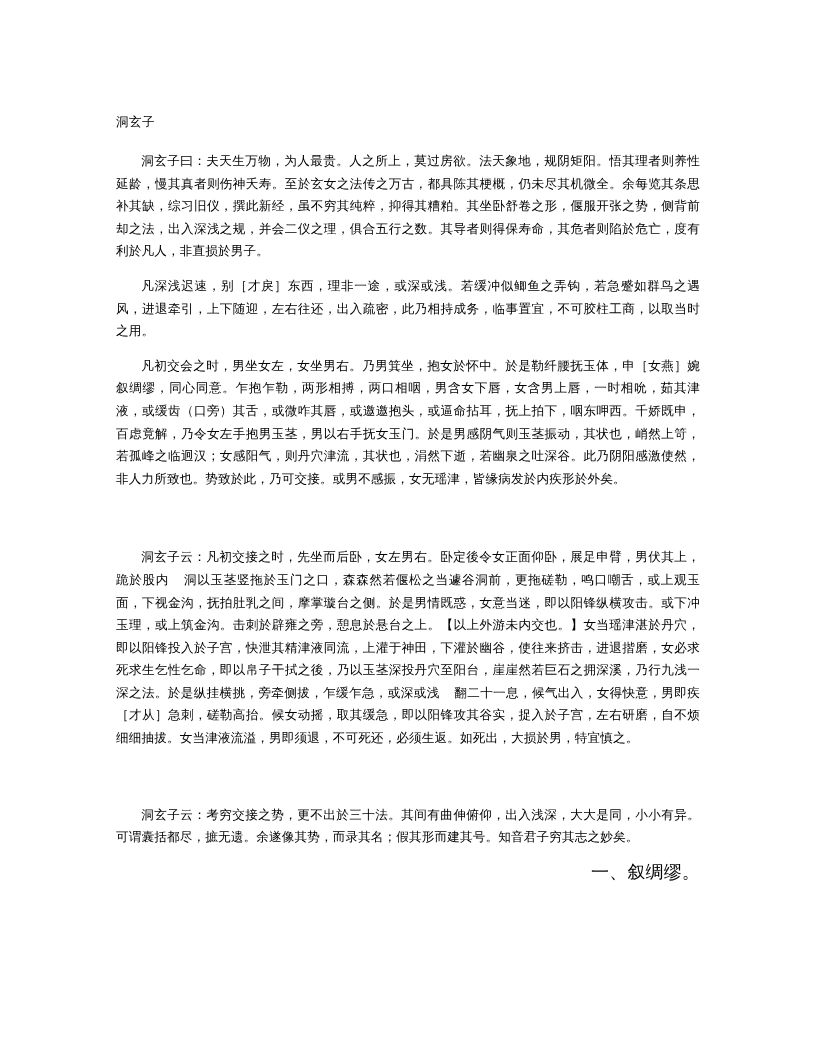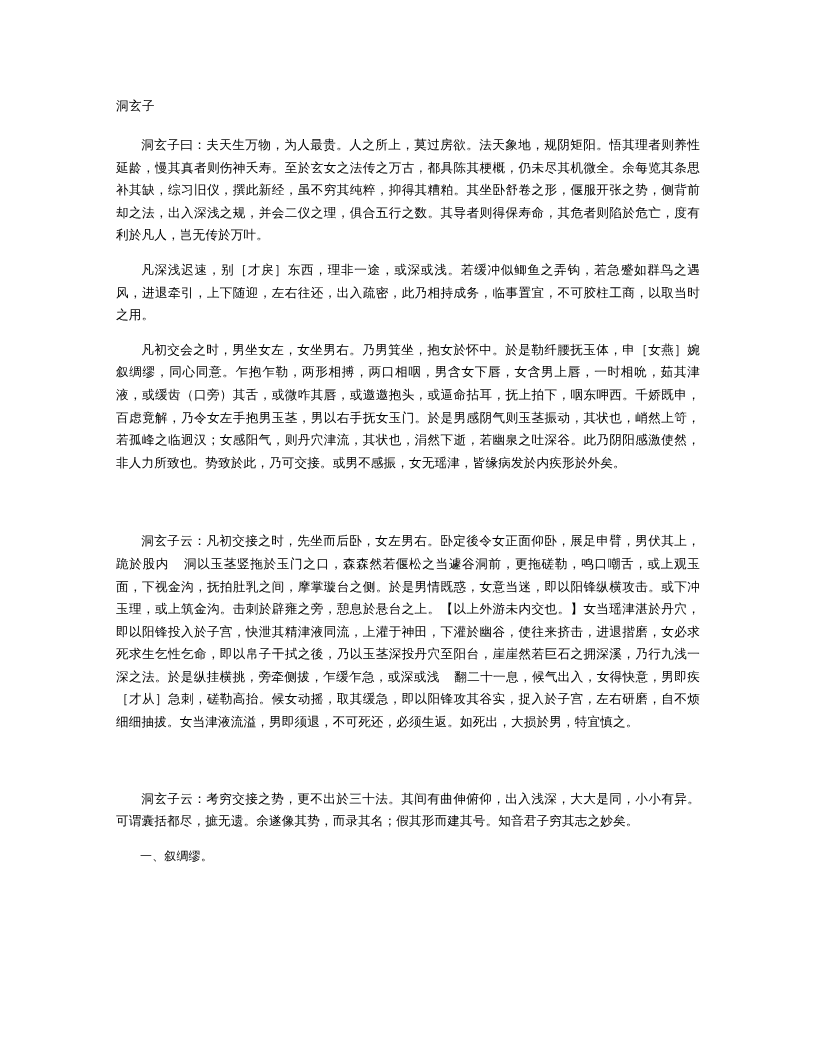--- a/index.html
+++ b/index.html
@@ -22,21 +22,21 @@
   }
   .content {
     position: absolute;
     left: 116px;
     top: 96px;
     width: 584px;
   }
   .doc-title {
     font-size: 12.6px;
     line-height: 20px;
-    margin: 0 0 18px 0;
+    margin: 16px 0 18px 0;
     text-align: left;
     letter-spacing: 0.4px;
   }
   p.para {
     margin: 0 0 12px 0;
     font-size: 12.6px;
     line-height: 22.6px;
     text-align: justify;
     text-justify: inter-ideograph;
     text-indent: 2em;
@@ -47,39 +47,40 @@
     margin-bottom: 0;
   }
   .spacer-block {
     height: 44px;
   }
   .spacer-block-2 {
     height: 42px;
   }
   .list-item {
     margin: 0 0 22px 0;
-    font-size: 12px;
+    font-size: 18px;
     line-height: 22.6px;
     text-indent: 2em;
     letter-spacing: 0.15px;
+    text-align: right;
   }
   .gapsp {
     display: inline-block;
     width: 1.15em;
   }
 </style>
 </head>
 <body>
 
 <div class="page">
   <div class="content">
 
     <div class="doc-title">洞玄子</div>
 
-    <p class="para">洞玄子曰：夫天生万物，为人最贵。人之所上，莫过房欲。法天象地，规阴矩阳。悟其理者则养性延龄，慢其真者则伤神夭寿。至於玄女之法传之万古，都具陈其梗概，仍未尽其机微全。余每览其条思补其缺，综习旧仪，撰此新经，虽不穷其纯粹，抑得其糟粕。其坐卧舒卷之形，偃服开张之势，侧背前却之法，出入深浅之规，并会二仪之理，俱合五行之数。其导者则得保寿命，其危者则陷於危亡，度有利於凡人，岂无传於万叶。</p>
+    <p class="para">洞玄子曰：夫天生万物，为人最贵。人之所上，莫过房欲。法天象地，规阴矩阳。悟其理者则养性延龄，慢其真者则伤神夭寿。至於玄女之法传之万古，都具陈其梗概，仍未尽其机微全。余每览其条思补其缺，综习旧仪，撰此新经，虽不穷其纯粹，抑得其糟粕。其坐卧舒卷之形，偃服开张之势，侧背前却之法，出入深浅之规，并会二仪之理，俱合五行之数。其导者则得保寿命，其危者则陷於危亡，度有利於凡人，非直损於男子。</p>
 
 
     <p class="para">凡深浅迟速，别［才戾］东西，理非一途，或深或浅。若缓冲似鲫鱼之弄钩，若急蹙如群鸟之遇风，进退牵引，上下随迎，左右往还，出入疏密，此乃相持成务，临事置宜，不可胶柱工商，以取当时之用。</p>
 
     <p class="para">凡初交会之时，男坐女左，女坐男右。乃男箕坐，抱女於怀中。於是勒纤腰抚玉体，申［女燕］婉叙绸缪，同心同意。乍抱乍勒，两形相搏，两口相咽，男含女下唇，女含男上唇，一时相吮，茹其津液，或缓齿（口旁）其舌，或微咋其唇，或邀邀抱头，或逼命拈耳，抚上拍下，咽东呷西。千娇既申，百虑竟解，乃令女左手抱男玉茎，男以右手抚女玉门。於是男感阴气则玉茎振动，其状也，峭然上笴，若孤峰之临迥汉；女感阳气，则丹穴津流，其状也，涓然下逝，若幽泉之吐深谷。此乃阴阳感激使然，非人力所致也。势致於此，乃可交接。或男不感振，女无瑶津，皆缘病发於内疾形於外矣。</p>
 
     <div class="spacer-block"></div>
 
     <p class="para"><span>洞玄子云：凡初交接之时，先坐而后卧，女左男右。卧定後令女正面仰卧，展足申臂，男伏其上，跪於股内</span><span class="gapsp"></span><span>洞以玉茎竖拖於玉门之口，森森然若偃松之当遽谷洞前，更拖磋勒，鸣口嘲舌，或上观玉面，下视金沟，抚拍肚乳之间，摩掌璇台之侧。於是男情既惑，女意当迷，即以阳锋纵横攻击。或下冲玉理，或上筑金沟。击刺於辟雍之旁，憩息於悬台之上。【以上外游未内交也。】女当瑶津湛於丹穴，即以阳锋投入於子宫，快泄其精津液同流，上灌于神田，下灌於幽谷，使往来挤击，进退揩磨，女必求死求生乞性乞命，即以帛子干拭之後，乃以玉茎深投丹穴至阳台，崖崖然若巨石之拥深溪，乃行九浅一深之法。於是纵挂横挑，旁牵侧拔，乍缓乍急，或深或浅</span><span class="gapsp"></span><span>翻二十一息，候气出入，女得快意，男即疾［才从］急刺，磋勒高抬。候女动摇，取其缓急，即以阳锋攻其谷实，捉入於子宫，左右研磨，自不烦细细抽拔。女当津液流溢，男即须退，不可死还，必须生返。如死出，大损於男，特宜慎之。</span></p>
 

